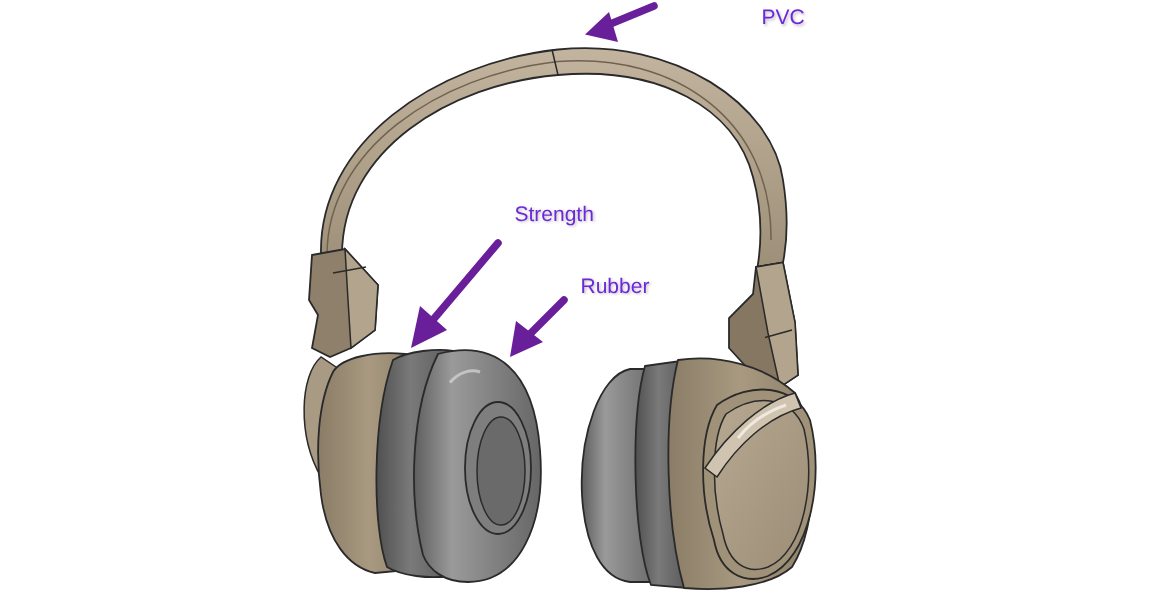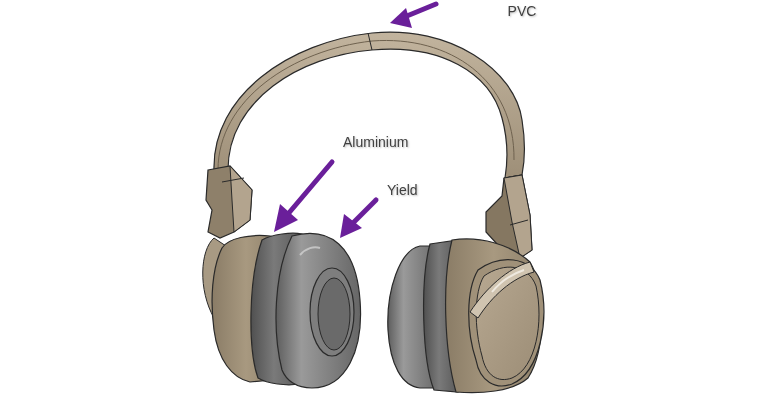--- a/index.html
+++ b/index.html
@@ -14,21 +14,21 @@
       overflow: hidden;
       font-family: "Liberation Sans", sans-serif;
     }
     .canvas {
       position: absolute;
       left: 0; top: 0;
       width: 768px; height: 400px;
     }
     .label {
       position: absolute;
-      color: #404040;
+      color: #6d28d9;
       font-size: 14px;
       line-height: 16px;
       text-shadow: 1px 1px 2px rgba(0,0,0,0.25);
       white-space: nowrap;
     }
     .label-pvc {
       left: 432px;
       top: 3px;
       text-align: center;
       width: 180px;
@@ -169,15 +169,15 @@
       <line x1="376" y1="200" x2="352" y2="224" stroke="#6a1f9a" stroke-width="5" stroke-linecap="round"></line>
       <path d="M 340 238 L 344 214 L 362 228 Z" fill="#6a1f9a"></path>
     </g>
   </svg>
 </div>
 
 <div class="label label-pvc">
   <span class="line">PVC</span>
 </div>
 
-<div class="label label-aluminium">Aluminium</div>
+<div class="label label-aluminium">Strength</div>
 
-<div class="label label-rubber">Yield</div>
+<div class="label label-rubber">Rubber</div>
 
 </body></html>

